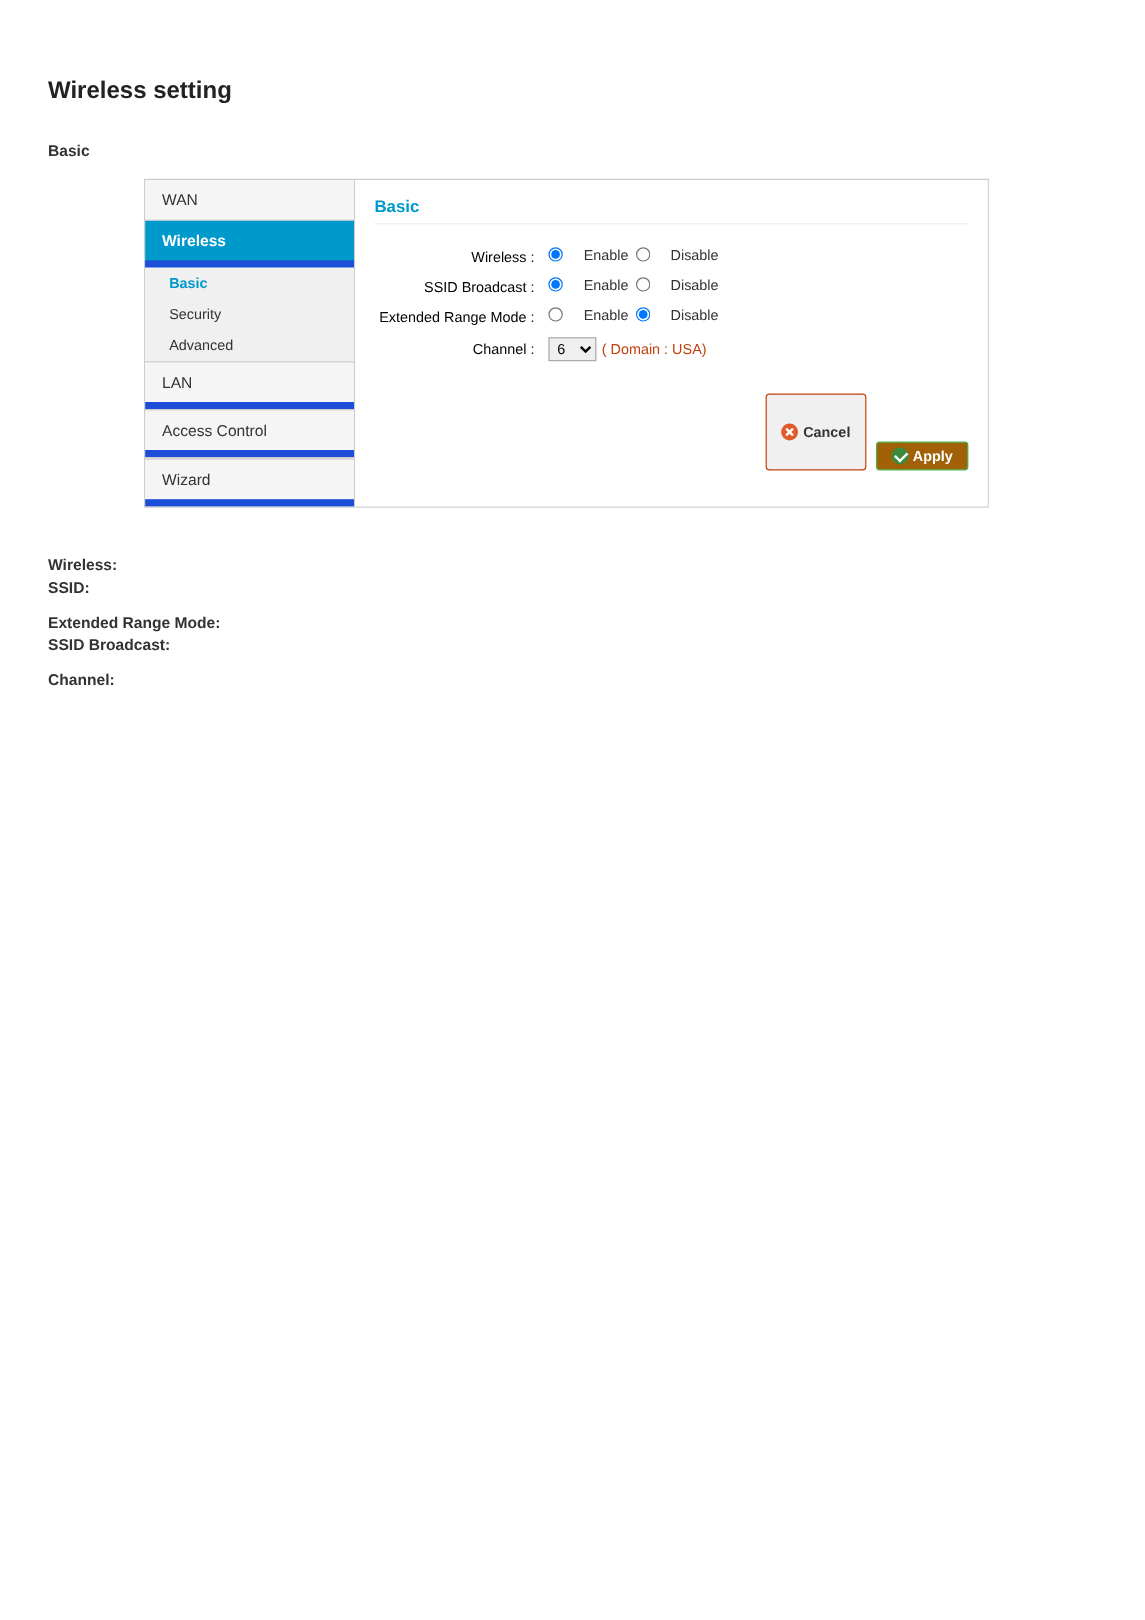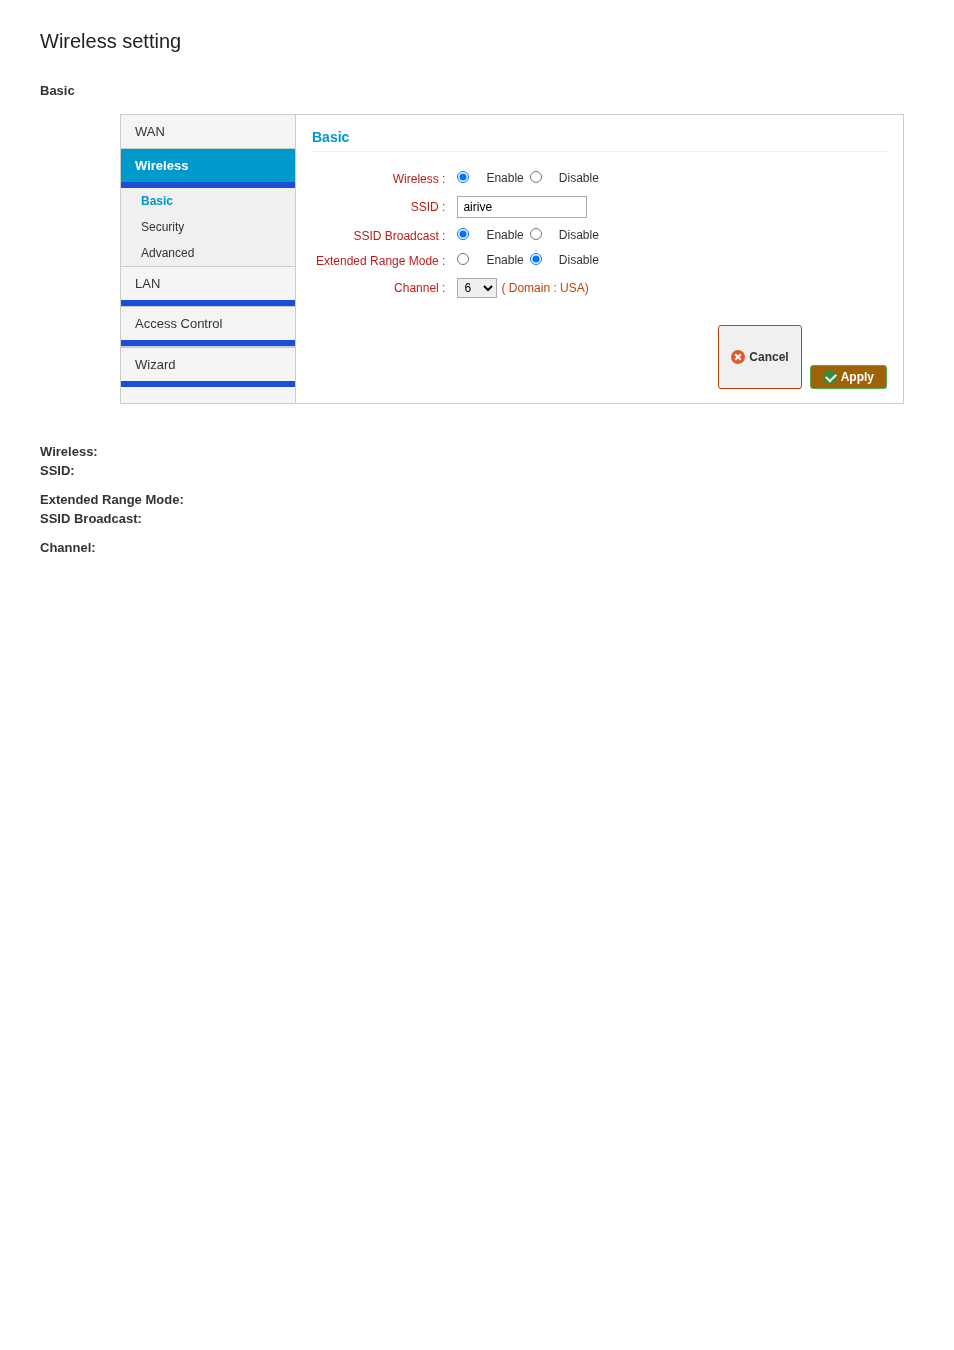--- a/index.html
+++ b/index.html
@@ -8,35 +8,36 @@
       font-size: 13px;
       color: #333;
       background: #fff;
       padding: 30px 40px;
       width: 954px;
       min-height: 1350px;
     }
 
     .page-title {
       font-size: 20px;
-      font-weight: normal;
+      font-weight: bold;
       color: #222;
       margin-bottom: 30px;
+      margin-top: 35px;
     }
 
     .section-label {
       font-weight: bold;
       font-size: 13px;
       margin-bottom: 16px;
     }
 
     .router-ui {
       display: flex;
       border: 1px solid #ccc;
-      width: 784px;
+      width: 704px;
       margin-left: 80px;
       background: #f5f5f5;
       margin-bottom: 40px;
     }
 
     
     .sidebar {
       width: 175px;
       background: #f5f5f5;
       border-right: 1px solid #ccc;
@@ -101,21 +102,21 @@
     }
 
     .form-table tr td {
       padding: 5px 4px;
       vertical-align: middle;
       font-size: 12px;
     }
 
     .form-table .label-cell {
       text-align: right;
-      color: #b91c1c;
+      color: #000000;
       white-space: nowrap;
       padding-right: 8px;
       width: 130px;
     }
 
     .radio-group {
       display: inline-flex;
       align-items: center;
       gap: 6px;
     }
@@ -325,26 +326,20 @@
                 <span>Enable</span>
               </label>
               <label>
                 <input type="radio" name="wireless" value="disable" style="">
                 <span>Disable</span>
               </label>
             </div>
           </td>
         </tr>
 
-        <tr>
-          <td class="label-cell">SSID :</td>
-          <td>
-            <input type="text" value="airive" style="">
-          </td>
-        </tr>
 
         <tr>
           <td class="label-cell">SSID Broadcast :</td>
           <td>
             <div class="radio-group">
               <label>
                 <input type="radio" name="ssid_broadcast" value="enable" checked="" style="">
                 <span>Enable</span>
               </label>
               <label>

